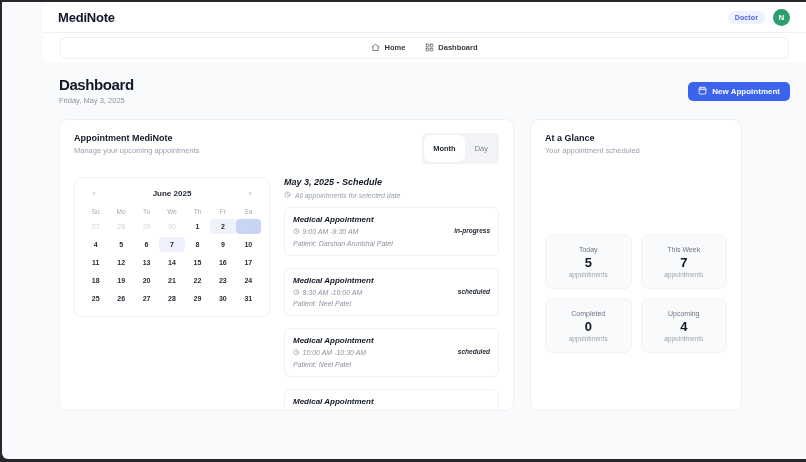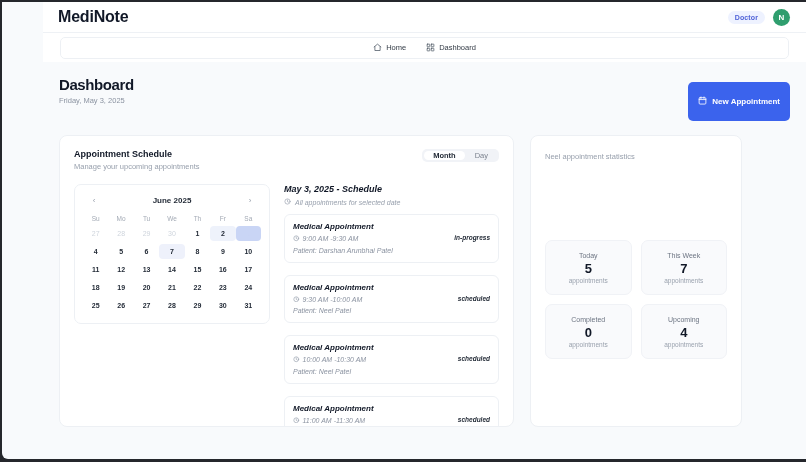--- a/index.html
+++ b/index.html
@@ -25,21 +25,21 @@
 
   
   .topbar {
     position: absolute; left: 41px; top: 0; width: 763px; height: 31px;
     background: #ffffff;
     border-bottom: 1px solid #eef1f5;
     display: flex; align-items: center; justify-content: space-between;
     padding: 0 16px 0 15px;
     border-radius: 0 0 0 0;
   }
-  .brand { font-size: 16px; font-weight: 700; color: #111827; letter-spacing: -.2px; }
+  .brand { font-size: 13px; font-weight: 700; color: #111827; letter-spacing: -.2px; }
   .topright { display: flex; align-items: center; gap: 8px; }
   .role-badge {
     background: #eef2ff; color: #4f62d8;
     font-size: 7px; font-weight: 700;
     padding: 3px 7px; border-radius: 9px;
     letter-spacing: .1px;
   }
   .avatar {
     width: 17px; height: 17px; border-radius: 50%;
     background: #2f9e6e; color: #ffffff;
@@ -54,38 +54,38 @@
     display: flex; align-items: center; justify-content: center;
   }
   .navcard {
     width: 729px; height: 22px;
     border: 1px solid #edf0f4; border-radius: 5px;
     background: #ffffff;
     display: flex; align-items: center; justify-content: center; gap: 20px;
   }
   .navitem {
     display: flex; align-items: center; gap: 4px;
-    font-size: 7.5px; color: #323a45; font-weight: 400;
+    font-size: 7.5px; color: #323a45; font-weight: 700;
   }
   .navitem svg { display: block; }
 
   
   .page {
     position: absolute; left: 41px; top: 60px; width: 763px; height: 397px;
     background: #f8fafc;
     padding: 14px 16px 0 16px;
   }
   .pagehead { display: flex; align-items: flex-start; justify-content: space-between; }
   .h1 { font-size: 15px; font-weight: 700; color: #111827; letter-spacing: -.4px; }
   .subtle { font-size: 7.5px; color: #8b93a1; margin-top: 3px; }
   .btn-primary {
     background: #3b63ed; color: #ffffff;
     font-size: 8px; font-weight: 600;
     border: none; border-radius: 5px;
-    padding: 14px 10px;
+    padding: 4px 10px;
     display: inline-flex; align-items: center; gap: 5px;
     margin-top: 6px;
     cursor: pointer;
   }
 
   
   .columns { display: flex; gap: 16px; margin-top: 14px; }
   .card {
     background: #ffffff;
     border: 1px solid #edf0f4;
@@ -97,21 +97,21 @@
   .cardhead { display: flex; align-items: flex-start; justify-content: space-between; }
   .cardtitle { font-size: 9px; font-weight: 700; color: #111827; }
   .cardsub { font-size: 7.5px; color: #98a0ad; margin-top: 3px; }
 
   .seg {
     display: flex; background: #f1f3f7; border-radius: 5px; padding: 2px; gap: 1px;
   }
   .seg button {
     font-family: inherit; border: none; background: transparent;
     font-size: 7.5px; color: #7c838f; font-weight: 500;
-    padding: 0 9px; border-radius: 7px; cursor: pointer;
+    padding: 9px 9px; border-radius: 7px; cursor: pointer;
   }
   .seg button.active { background: #ffffff; color: #1f2733; font-weight: 600; }
 
   
   .calrow { display: flex; gap: 14px; margin-top: 13px; }
   .calbox {
     width: 196px; height: 140px;
     border: 1px solid #edf0f4; border-radius: 7px;
     background: #fff;
     padding: 8px 8px 0 8px;
@@ -236,21 +236,21 @@
         </span>
         <span>New Appointment</span>
       </button>
     </div>
 
     <div class="columns">
 
       <div class="card col-left">
         <div class="cardhead">
           <div>
-            <div class="cardtitle">Appointment Schedule</div>
+            <div class="cardtitle">Appointment MediNote</div>
             <div class="cardsub">Manage your upcoming appointments</div>
           </div>
           <div class="seg">
             <button class="active">Month</button>
             <button>Day</button>
           </div>
         </div>
 
         <div class="calrow">
 
@@ -368,21 +368,22 @@
                     <div class="status">scheduled</div>
                   </div>
                 </div>
           </div>
 
         </div>
       </div>
 
       <div class="card col-right">
         <div>
-          <div class="cardsub">Neel appointment statistics</div>
+          <div class="cardtitle">At a Glance</div>
+          <div class="cardsub">Your appointment scheduled</div>
         </div>
         <div class="statgrid" id="statgrid">
               <div class="stat">
                 <div class="lbl">Today</div>
                 <div class="num">5</div>
                 <div class="unit">appointments</div>
               </div>
               <div class="stat">
                 <div class="lbl">This Week</div>
                 <div class="num">7</div>

